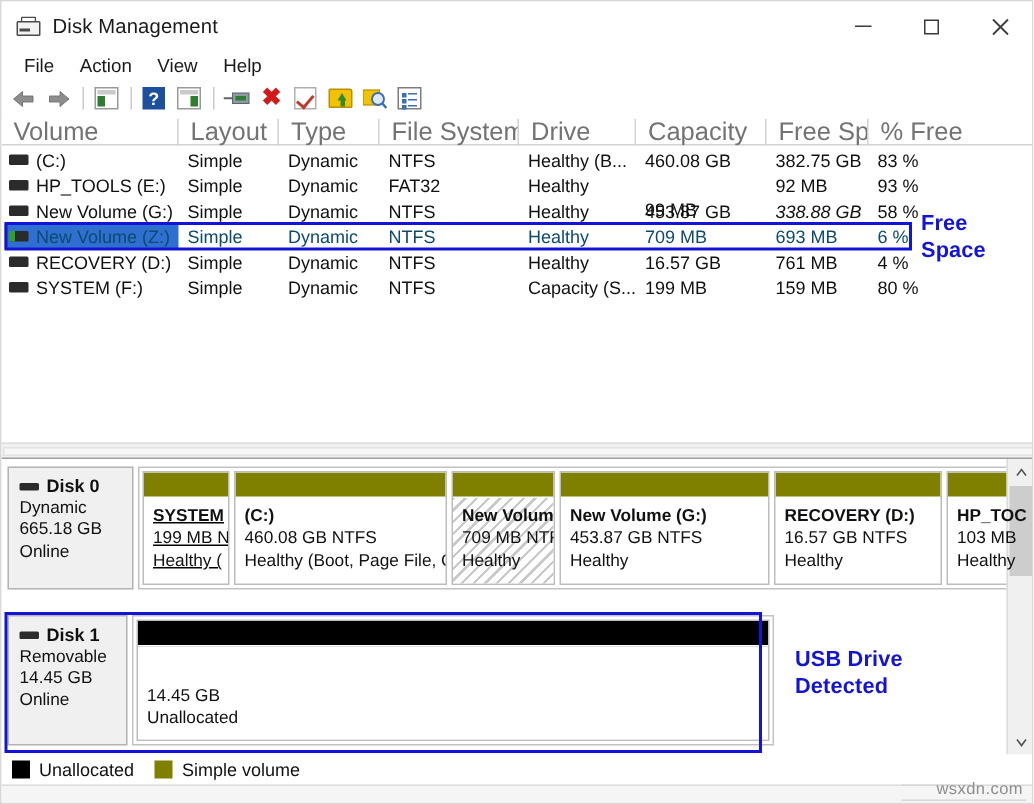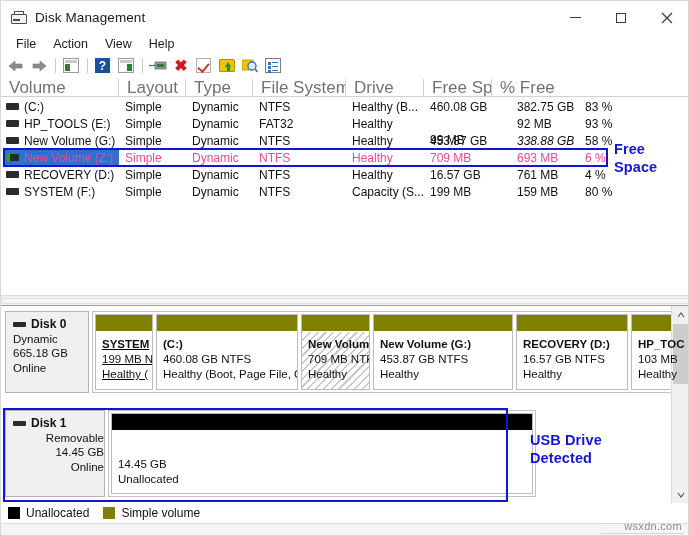--- a/index.html
+++ b/index.html
@@ -142,21 +142,21 @@
   .hdr-cell:last-child { border-right: none; }
 
   .vrow {
     position: absolute; left: 0; height: 17px; width: 689px;
     display: flex; align-items: center;
   }
   .vcell {
     height: 17px; font-size: 12px; color: #111; display: flex; align-items: center;
     padding-left: 6px; white-space: nowrap; overflow: hidden;
   }
-  .vrow.selected .vcell { color: #ec4899; }
+  .vrow.selected .vcell { color: #0c4a6e; }
   .vol-icon {
     width: 13px; height: 7px; background: #2b2b2b; border-radius: 1px;
     margin-left: 5px; margin-right: 5px; flex: none; position: relative;
   }
   .vrow.selected .vol-icon { background: #2b2b2b; }
   .vrow.selected .vol-icon:after {
     content: ""; position: absolute; left: 0px; top: 0px; width: 4px; height: 7px; background: #2fa02f;
   }
   .sel-band {
     position: absolute; background: #2f6fd0;
@@ -357,20 +357,21 @@
     </div>
   </div>
 
   <div class="listpane">
     <div class="hdr-row" id="hdr-row">
         <div class="hdr-cell" style="width: 118px;">Volume</div>
         <div class="hdr-cell" style="width: 67px;">Layout</div>
         <div class="hdr-cell" style="width: 67px;">Type</div>
         <div class="hdr-cell" style="width: 93px;">File System</div>
         <div class="hdr-cell" style="width: 78px;">Drive</div>
+        <div class="hdr-cell" style="width: 87px;">Capacity</div>
         <div class="hdr-cell" style="width: 68px;">Free Spa...</div>
         <div class="hdr-cell" style="width: 65px;">% Free</div>
       </div>
     <div id="rows-host">
         <div class="vrow" style="top: 19px;">
           <div class="vcell" style="width: 118px; position: relative; z-index: 2; padding-left: 0px;">
             <div class="vol-icon"></div>
             <span>(C:)</span>
           </div>
           <div class="vcell" style="width: 67px; position: relative; z-index: 2;">Simple</div>
@@ -515,21 +516,21 @@
               <div class="cap" style="background: rgb(128, 128, 0);"></div>
               <div class="txt">
                 <div class="pname">HP_TOC</div>
                 <div class="pline">103 MB</div>
                 <div class="pline">Healthy</div>
               </div>
             </div>
           </div>
         </div>
         <div class="diskrow" style="top: 104px; left: 4px;">
-          <div class="diskinfo" style="width: 100px; height: 87px; text-align: right;">
+          <div class="diskinfo" style="width: 80px; height: 87px;">
             <div class="dname">
               <span class="ico"></span>
               <span>Disk 1</span>
             </div>
             <div>Removable</div>
             <div>14.45 GB</div>
             <div>Online</div>
           </div>
           <div class="parts" style="height: 87px; margin-left: 3px;">
             <div class="part unalloc" style="width: 422px; height: 81px;">

